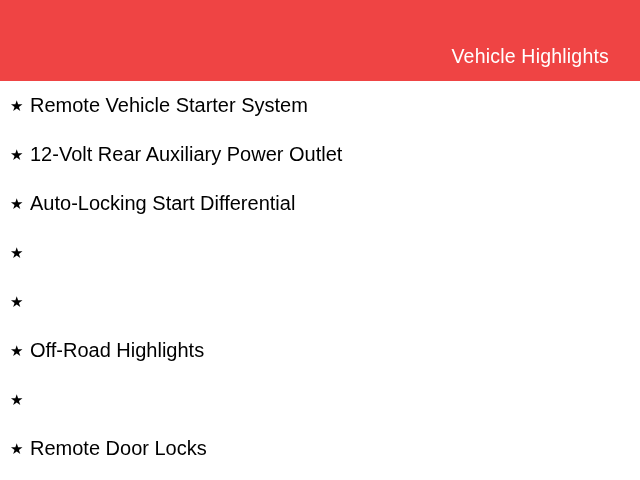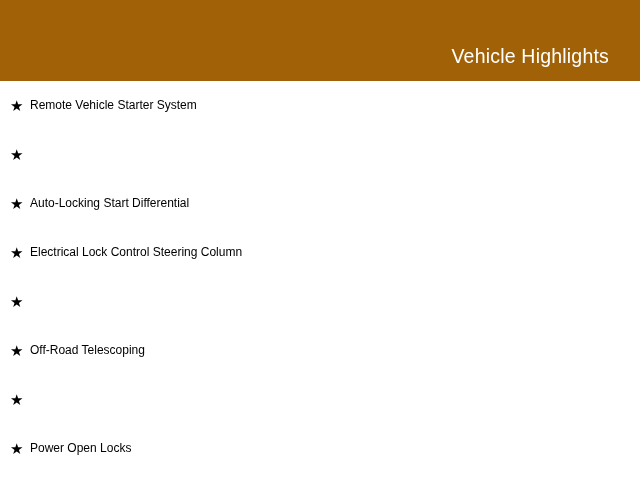--- a/index.html
+++ b/index.html
@@ -15,21 +15,21 @@
   }
   .page {
     position: relative;
     width: 640px;
     height: 480px;
     box-sizing: border-box;
   }
   .header {
     width: 100%;
     height: 81px;
-    background: #a16207;
+    background: #ef4444;
     display: flex;
     align-items: flex-end;
     justify-content: flex-end;
     box-sizing: border-box;
     padding: 0 31px 14px 0;
   }
   .header-title {
     color: #ffffff;
     font-size: 19.5px;
     line-height: 1.1;
@@ -53,59 +53,59 @@
     flex: 0 0 22px;
     color: #000000;
     font-size: 15px;
     line-height: 1;
     text-align: left;
     padding-left: 2px;
     box-sizing: border-box;
   }
   .item-label {
     color: #000000;
-    font-size: 12px;
+    font-size: 20px;
     line-height: 1.15;
     white-space: nowrap;
   }
 </style>
 </head>
 <body>
 
 <div class="page">
 
   <div class="header">
     <div class="header-title">Vehicle Highlights</div>
   </div>
 
   <ul class="list">
     <li class="list-item">
       <span class="bullet">★</span>
       <span class="item-label">Remote Vehicle Starter System</span>
     </li>
     <li class="list-item">
       <span class="bullet">★</span>
+      <span class="item-label">12-Volt Rear Auxiliary Power Outlet</span>
     </li>
     <li class="list-item">
       <span class="bullet">★</span>
       <span class="item-label">Auto-Locking Start Differential</span>
     </li>
     <li class="list-item">
       <span class="bullet">★</span>
-      <span class="item-label">Electrical Lock Control Steering Column</span>
     </li>
     <li class="list-item">
       <span class="bullet">★</span>
     </li>
     <li class="list-item">
       <span class="bullet">★</span>
-      <span class="item-label">Off-Road Telescoping</span>
+      <span class="item-label">Off-Road Highlights</span>
     </li>
     <li class="list-item">
       <span class="bullet">★</span>
     </li>
     <li class="list-item">
       <span class="bullet">★</span>
-      <span class="item-label">Power Open Locks</span>
+      <span class="item-label">Remote Door Locks</span>
     </li>
   </ul>
 
 </div>
 
 </body></html>

